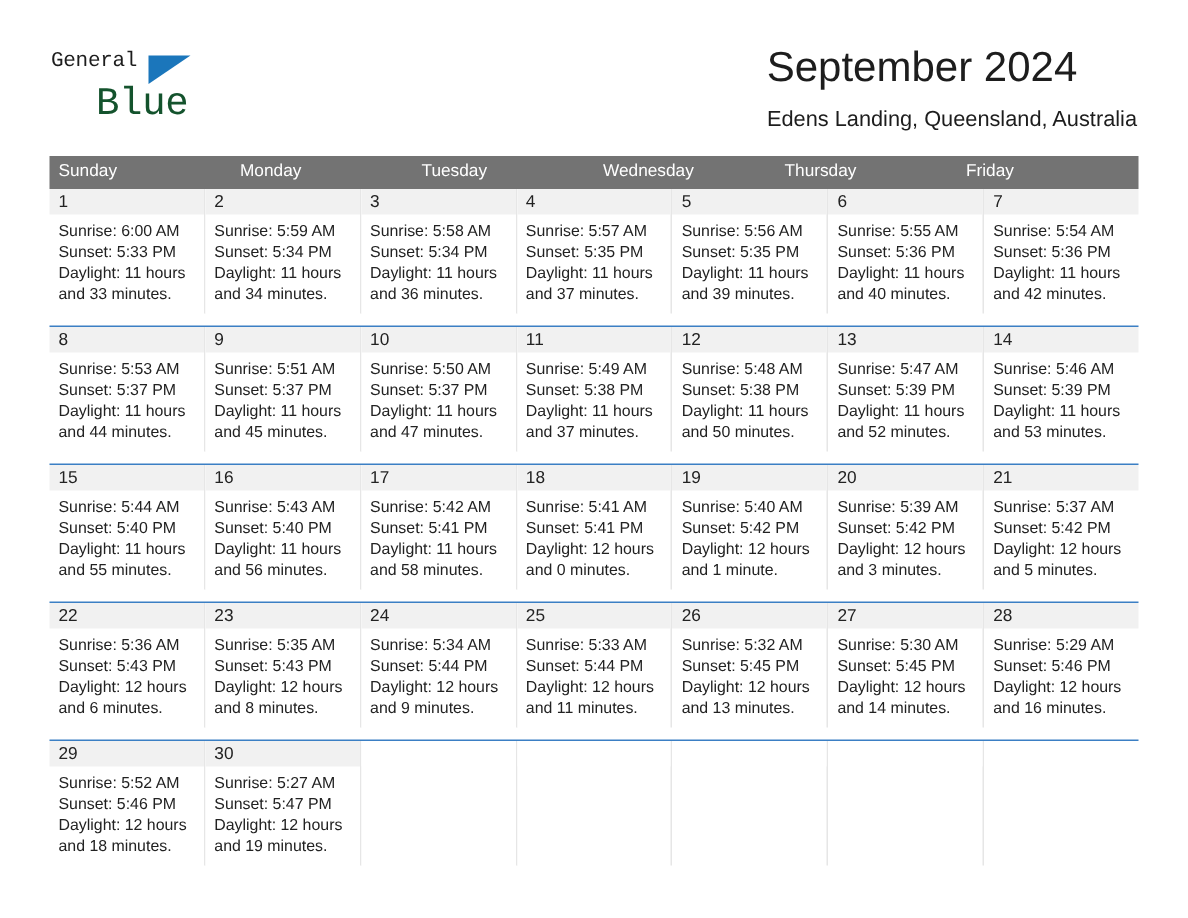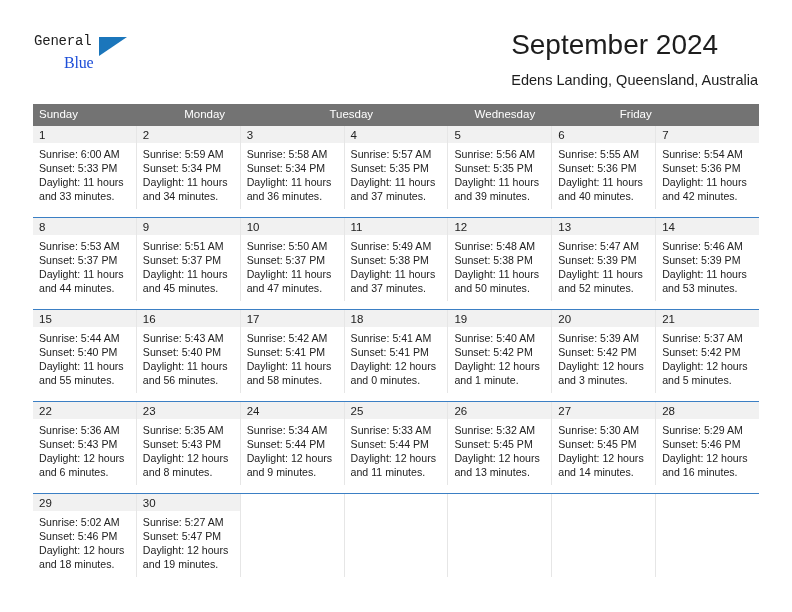--- a/index.html
+++ b/index.html
@@ -53,24 +53,24 @@
     top: 4px;
     width: 0;
     height: 0;
     border-left: 28px solid #1b76bb;
     border-bottom: 19px solid transparent;
   }
   .logo-blue {
     position: absolute;
     left: 30px;
     top: 21px;
-    font-size: 16px;
+    font-size: 26px;
     letter-spacing: -0.2px;
-    color: #1d4ed8;
-    font-family: Liberation Serif, serif;
+    color: #14532d;
+    font-family: Liberation Mono, monospace;
   }
 
   .title-block {
     position: absolute;
     right: 34px;
     top: 28px;
     text-align: center;
   }
   .cal-title {
     font-size: 28px;
@@ -180,20 +180,21 @@
 
   </div>
 
   <div class="calendar">
 
     <div class="weekday-row">
       <div class="weekday">Sunday</div>
       <div class="weekday">Monday</div>
       <div class="weekday">Tuesday</div>
       <div class="weekday">Wednesday</div>
+      <div class="weekday">Thursday</div>
       <div class="weekday">Friday</div>
     </div>
 
     <div class="week-row first">
       <div class="day-cell">
         <div class="day-num">1</div>
         <div class="day-body">
           <div class="day-line">Sunrise: 6:00 AM</div>
           <div class="day-line">Sunset: 5:33 PM</div>
           <div class="day-line">Daylight: 11 hours</div>
@@ -451,21 +452,21 @@
           <div class="day-line">Daylight: 12 hours</div>
           <div class="day-line">and 16 minutes.</div>
         </div>
       </div>
     </div>
 
     <div class="week-row">
       <div class="day-cell">
         <div class="day-num">29</div>
         <div class="day-body">
-          <div class="day-line">Sunrise: 5:02 AM</div>
+          <div class="day-line">Sunrise: 5:52 AM</div>
           <div class="day-line">Sunset: 5:46 PM</div>
           <div class="day-line">Daylight: 12 hours</div>
           <div class="day-line">and 18 minutes.</div>
         </div>
       </div>
       <div class="day-cell">
         <div class="day-num">30</div>
         <div class="day-body">
           <div class="day-line">Sunrise: 5:27 AM</div>
           <div class="day-line">Sunset: 5:47 PM</div>

